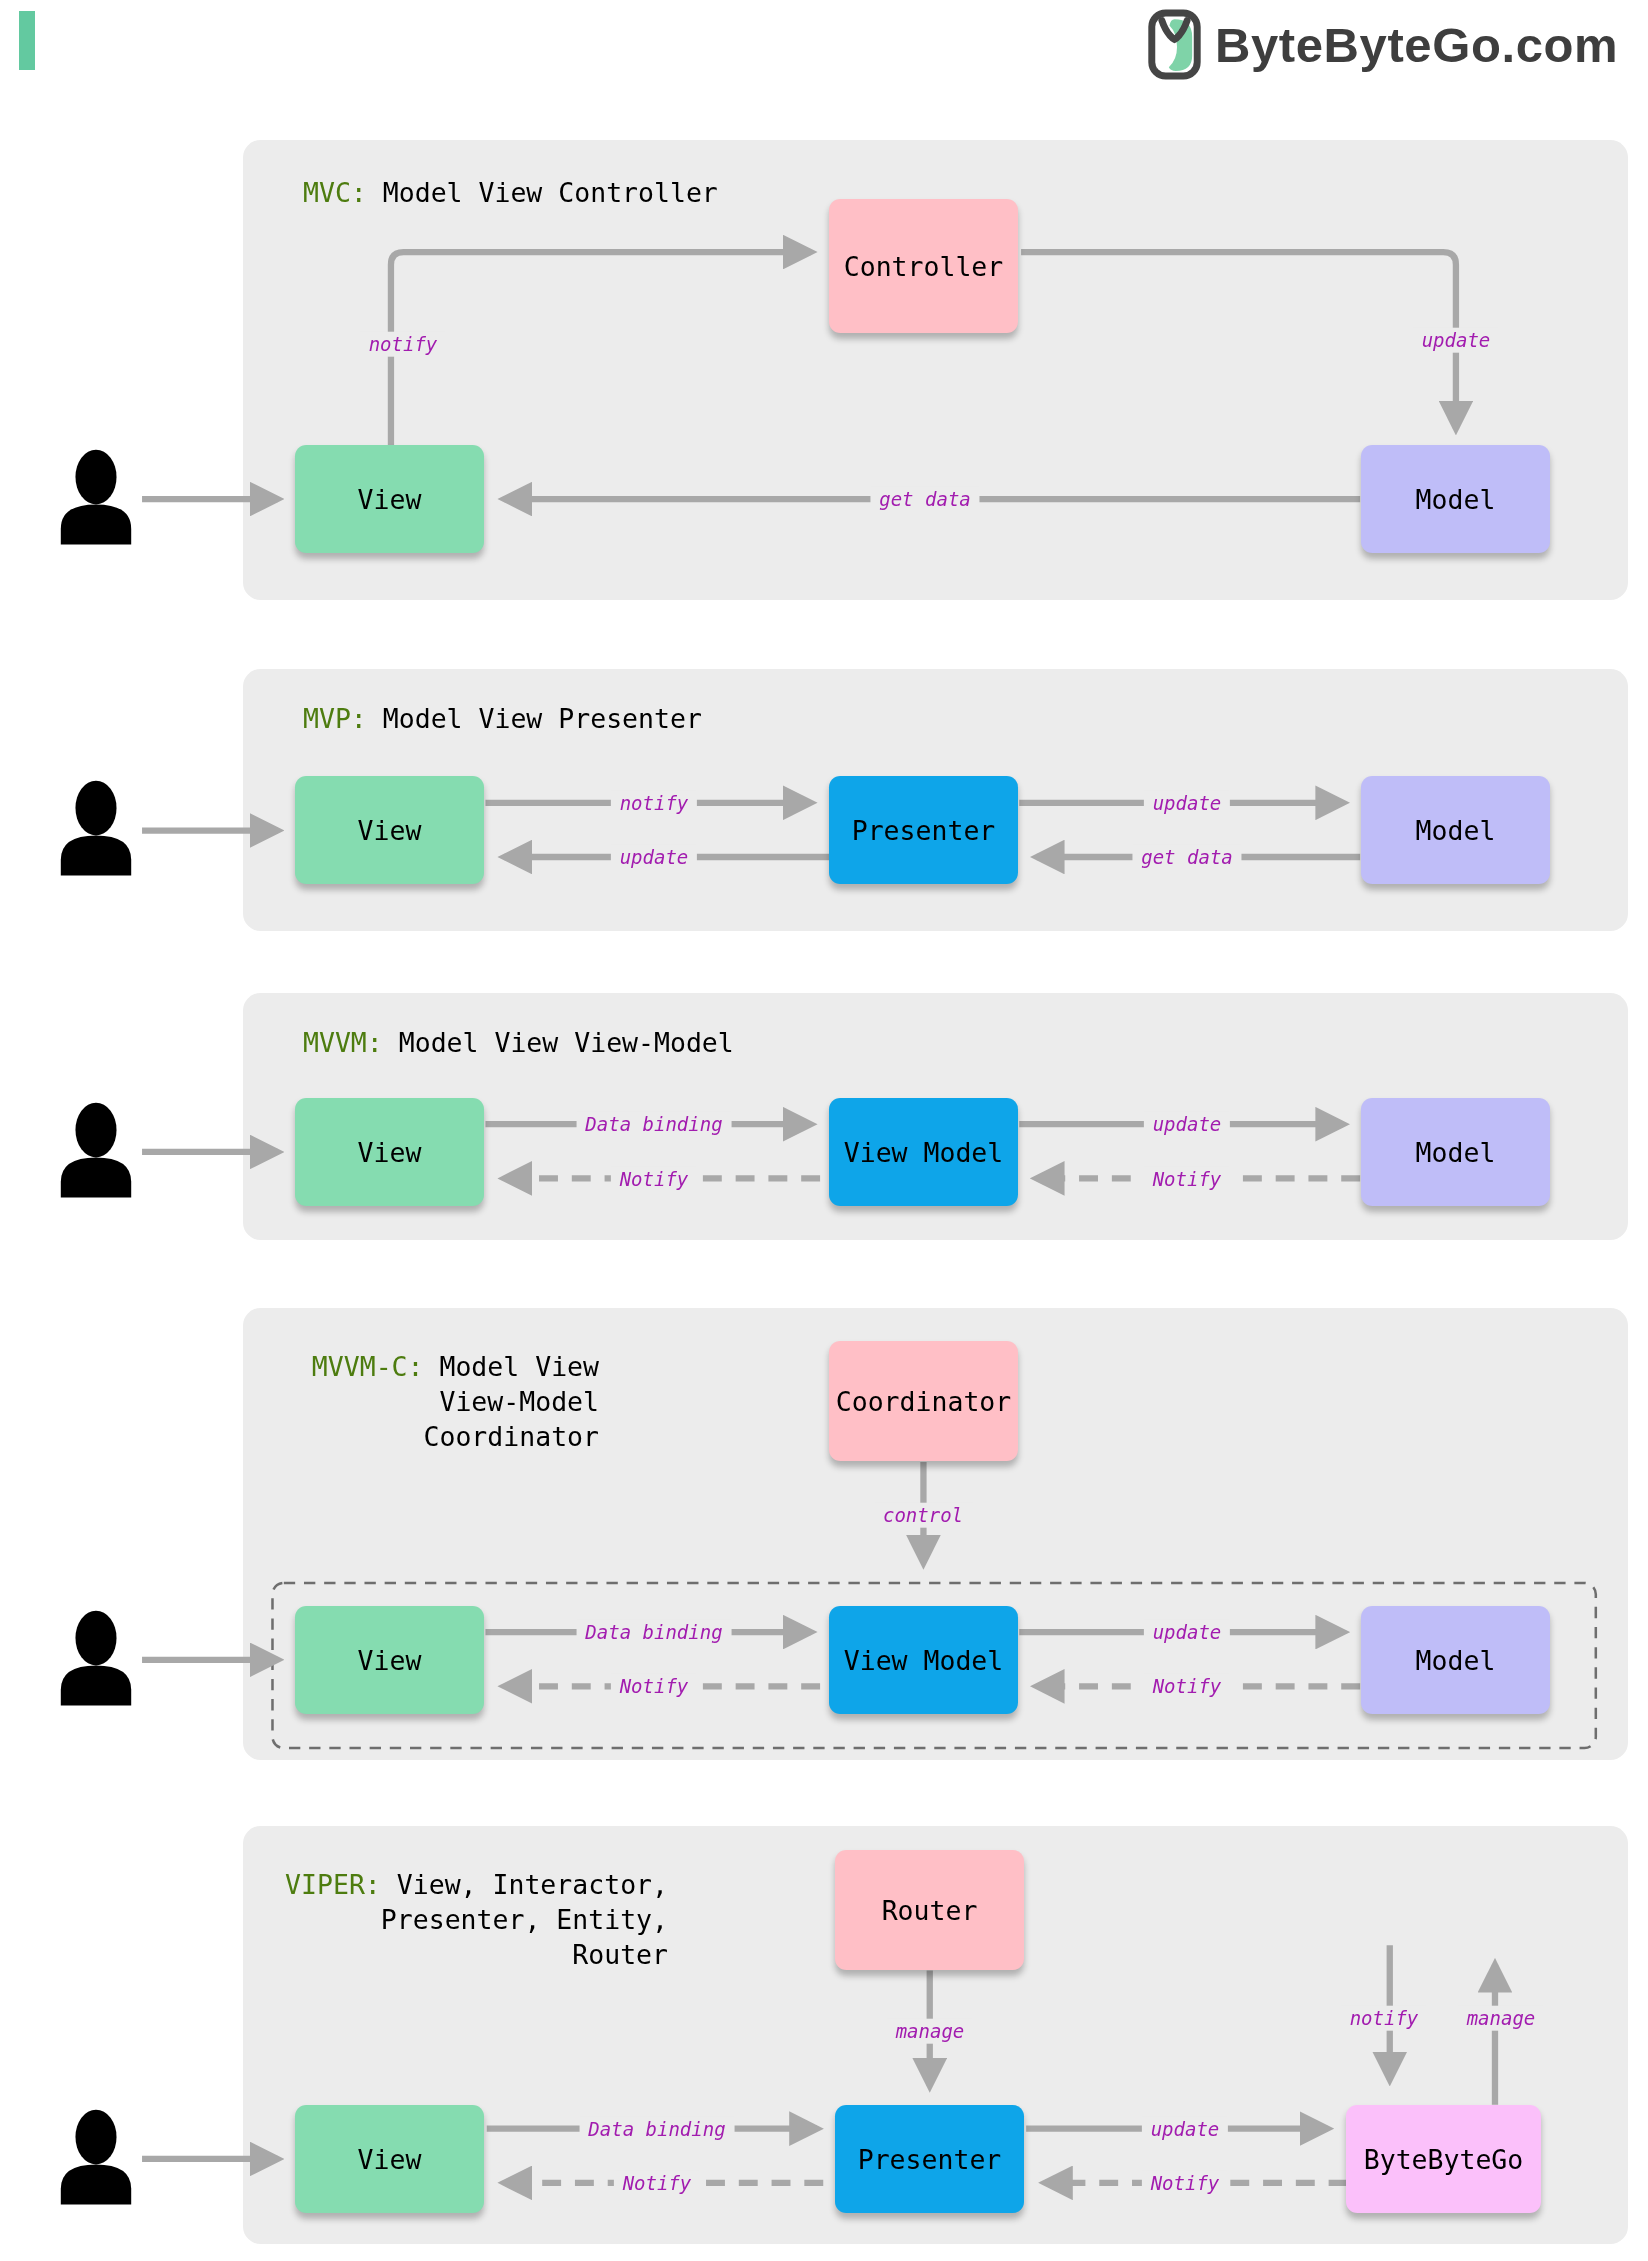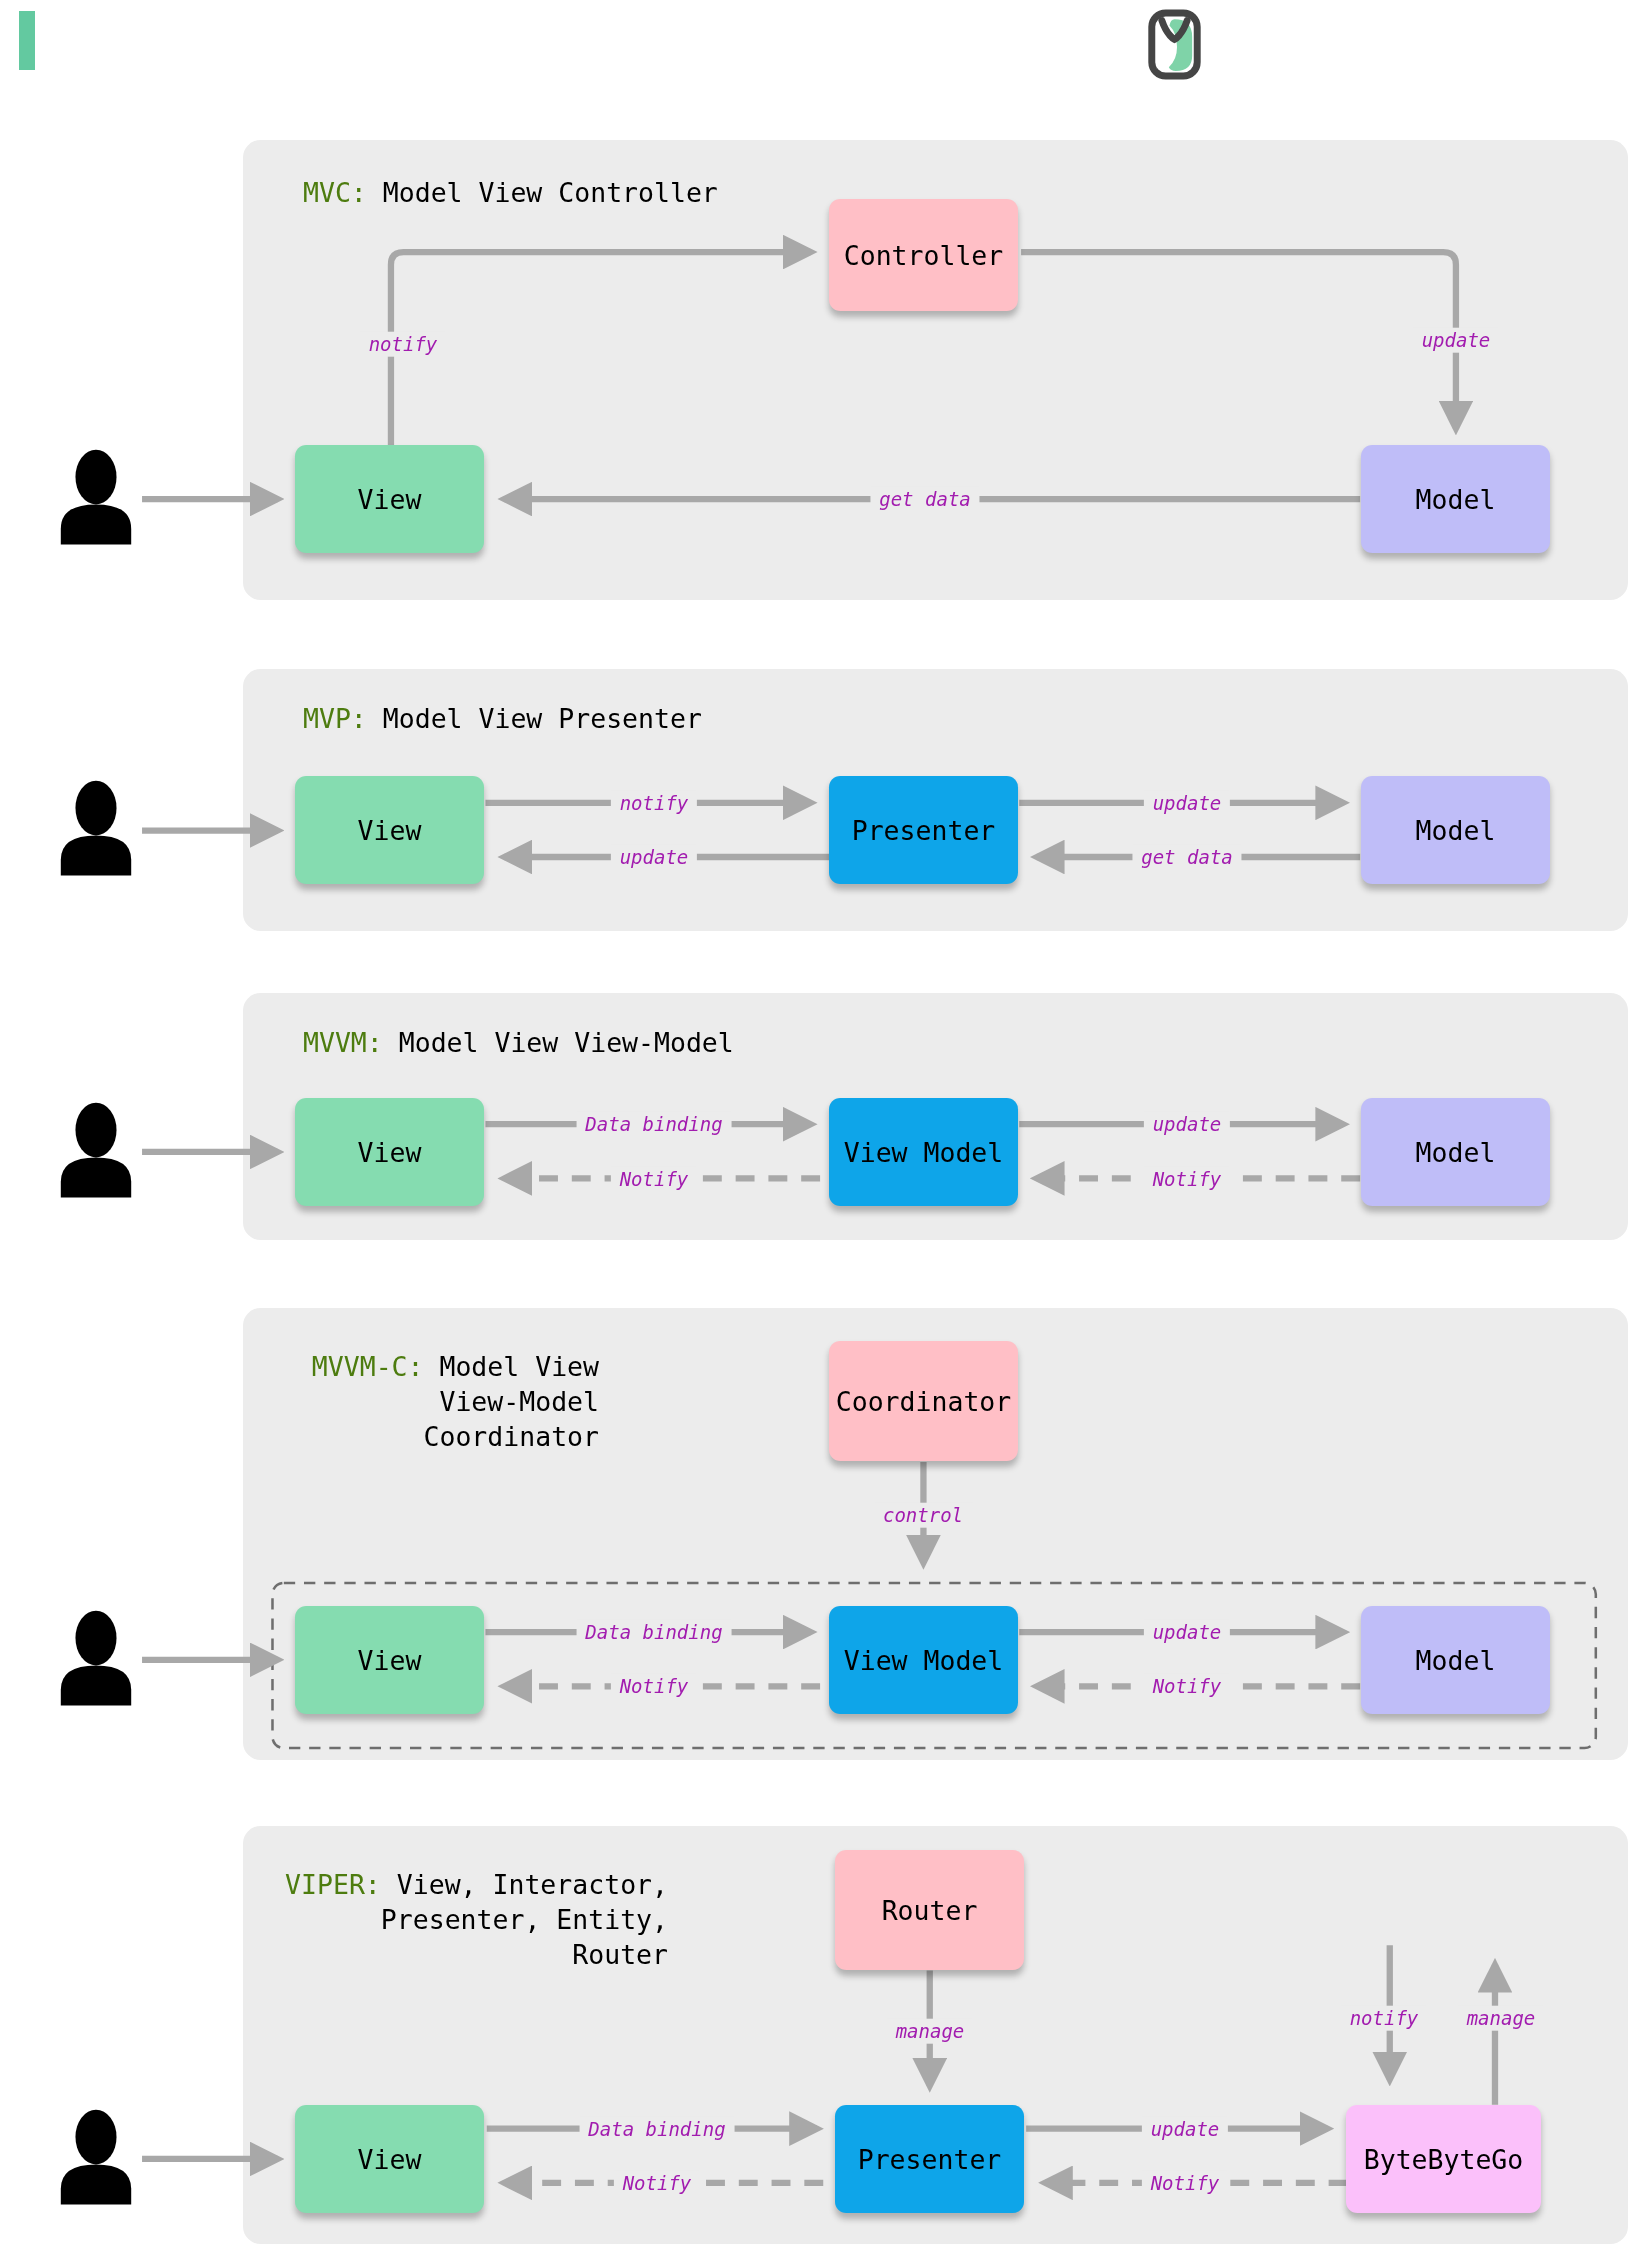--- a/index.html
+++ b/index.html
@@ -37,20 +37,21 @@
   <div class="accent-bar"></div>
   <div class="brand">
     <span>
       <svg width="53" height="71" viewBox="0 0 84 112">
         <rect x="6" y="6" width="72" height="100" rx="22" fill="#ffffff" stroke="#454545" stroke-width="11"></rect>
         <path d="M42 16 Q70 16 70 44 L70 74 Q70 98 44 98 Q36 98 33 92 Q46 80 46 60 Q46 38 34 26 Q36 16 42 16 Z" fill="#7FD3A8"></path>
         <path d="M22 18 C30 42 42 48 42 48 C42 48 54 42 62 18" fill="none" stroke="#454545" stroke-width="11" stroke-linecap="round"></path>
         <path d="M14 94 Q30 84 30 62 L14 62 Z" fill="#ffffff"></path>
       </svg>
     </span>
+    <span class="brand-text">ByteByteGo.com</span>
   </div>
 
   <div class="panel" style="top:140px;height:460px;"></div>
   <div class="panel" style="top:669px;height:262px;"></div>
   <div class="panel" style="top:993px;height:247px;"></div>
   <div class="panel" style="top:1308px;height:452px;"></div>
   <div class="panel" style="top:1826px;height:418px;"></div>
 
   <svg class="overlay" width="1649" height="2261" viewBox="0 0 2616 3588">
     <defs>
@@ -118,21 +119,21 @@
       </svg></span>
   <span class="person" style="left:52px;top:2109px;">
     <svg width="88" height="101" viewBox="0 0 90 100">
         <ellipse cx="45" cy="27" rx="21" ry="28" fill="#000"></ellipse>
         <path d="M9 96 L9 80 Q9 55 45 55 Q81 55 81 80 L81 96 Z" fill="#000"></path>
       </svg></span>
 
   <div class="plabel" style="left:303px;top:175px;">
     <span class="pfx">MVC:</span><span> Model View Controller</span>
   </div>
-  <div class="box pink" style="left:829px;top:199px;width:189px;height:112px;">Controller</div>
+  <div class="box pink" style="left:829px;top:199px;width:189px;height:134px;">Controller</div>
   <div class="box green" style="left:295px;top:445px;width:189px;height:108px;">View</div>
   <div class="box purple" style="left:1361px;top:445px;width:189px;height:108px;">Model</div>
   <div class="alabel" style="left:403px;top:344px;">notify</div>
   <div class="alabel" style="left:1456px;top:340px;">update</div>
   <div class="alabel" style="left:925px;top:499px;">get data</div>
 
   <div class="plabel" style="left:303px;top:701px;">
     <span class="pfx">MVP:</span><span> Model View Presenter</span>
   </div>
   <div class="box green" style="left:295px;top:776px;width:189px;height:108px;">View</div>

